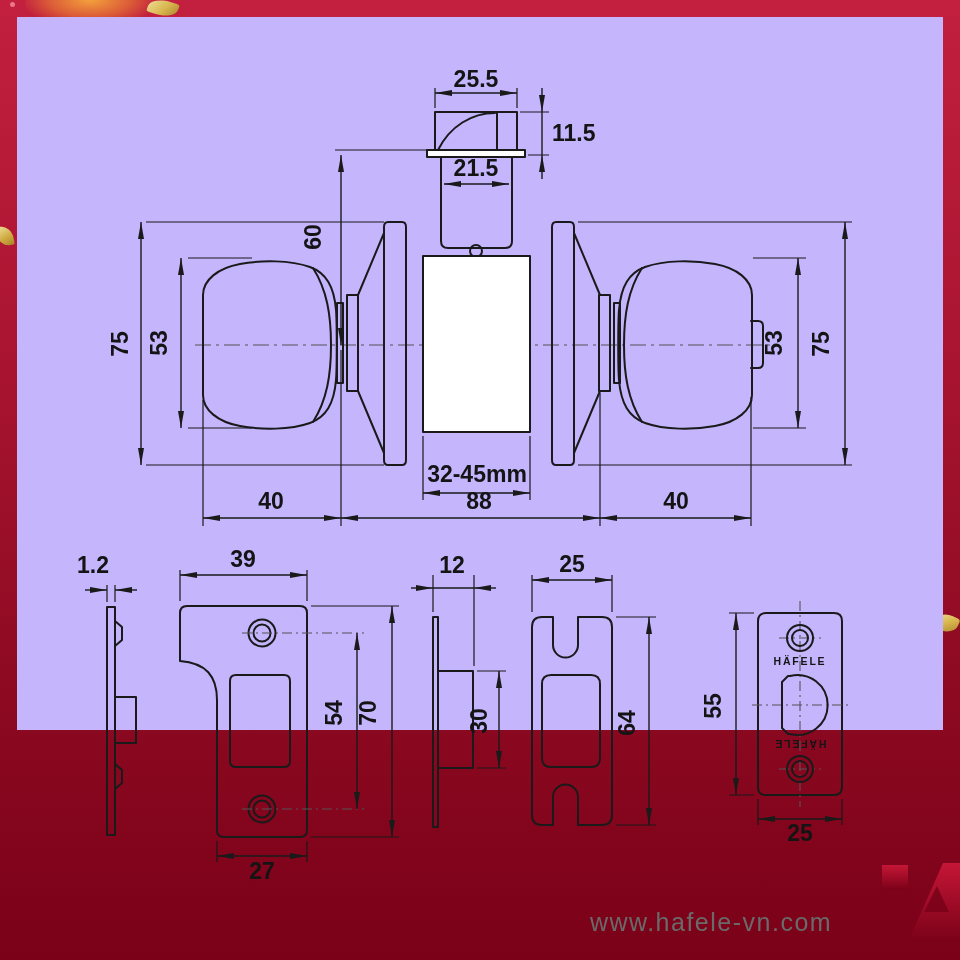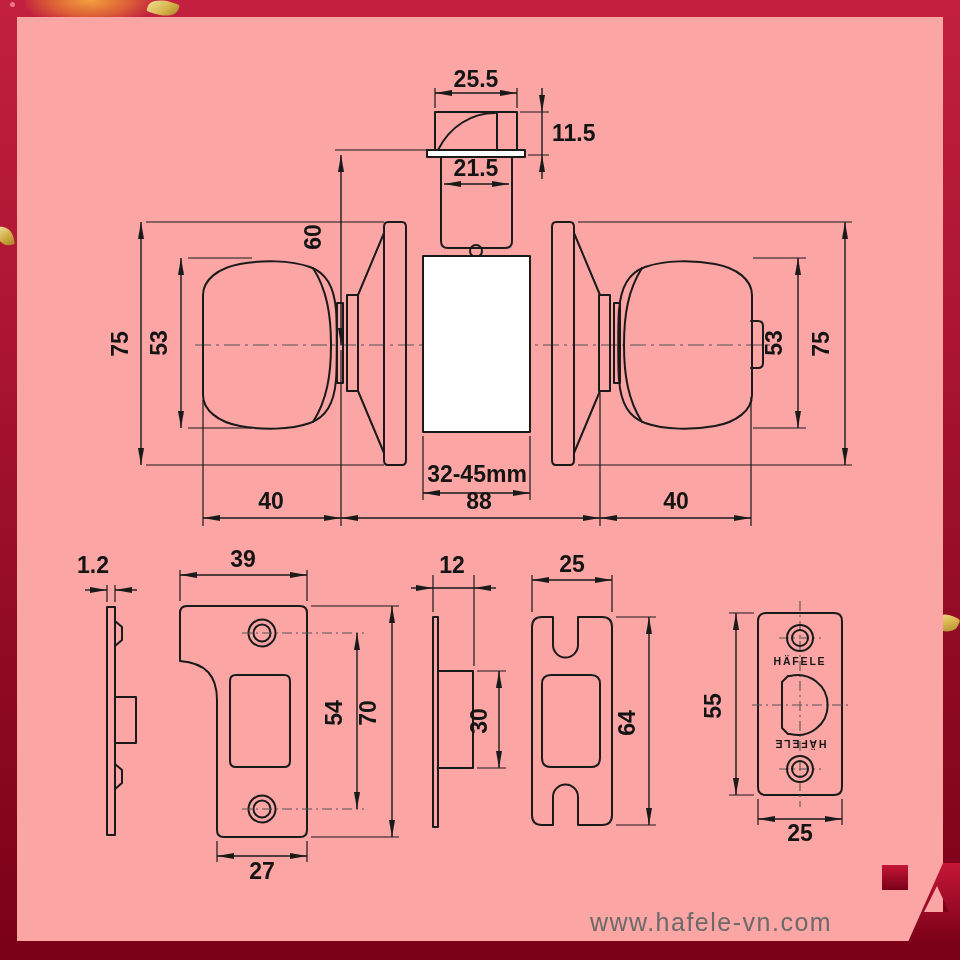--- a/index.html
+++ b/index.html
@@ -1,21 +1,21 @@
 <!DOCTYPE html>
 <html><head>
 <meta charset="utf-8">
 <style>
   html,body{margin:0;padding:0;}
   body{
     width:960px;height:960px;position:relative;overflow:hidden;
     background:linear-gradient(180deg,#c2203e 0%,#ab1531 35%,#8e0a22 70%,#7a0118 100%);
     font-family:"Liberation Sans",sans-serif;
   }
-  .panel{position:absolute;left:17px;top:17px;width:926px;height:924px;background:#fca5a5;}
+  .panel{position:absolute;left:17px;top:17px;width:926px;height:713px;background:#c4b5fd;}
   svg.draw{position:absolute;left:0;top:0;width:926px;height:924px;}
   svg text{fill:#141414;font-weight:bold;font-size:23px;font-family:"Liberation Sans",sans-serif;}
   svg text.site{font-weight:normal;font-size:25px;fill:#6a6a6a;letter-spacing:1.5px;}
   svg text.brand{font-size:10.5px;letter-spacing:1.8px;}
   .o{fill:none;stroke:#1a1a1a;stroke-width:2;stroke-linejoin:round;stroke-linecap:round;}
   .of{fill:#ffffff;stroke:#1a1a1a;stroke-width:2;stroke-linejoin:round;}
   .d{fill:none;stroke:#1a1a1a;stroke-width:1.4;}
   .x{fill:none;stroke:#1a1a1a;stroke-width:1.2;}
   .c{fill:none;stroke:#555555;stroke-width:1.2;stroke-dasharray:16 5 3 5;}
   .c2{fill:none;stroke:#555555;stroke-width:1.1;stroke-dasharray:10 4 2 4;}

